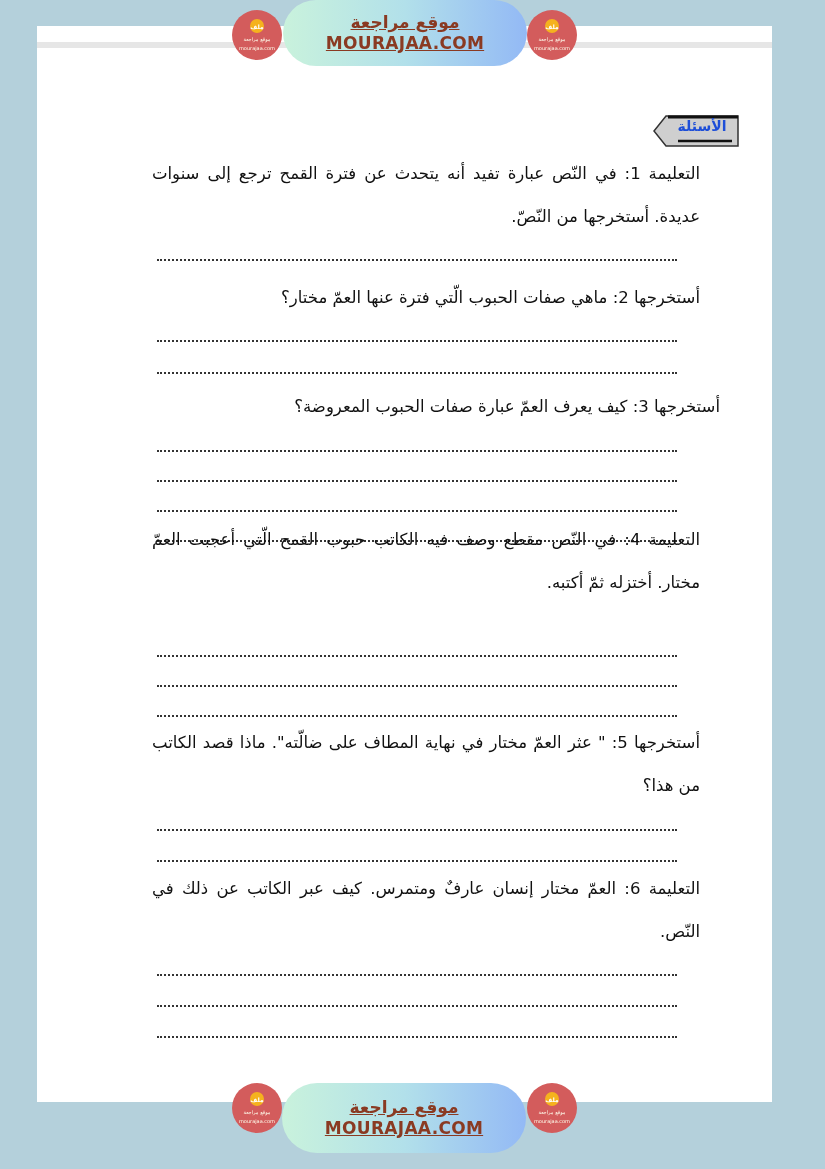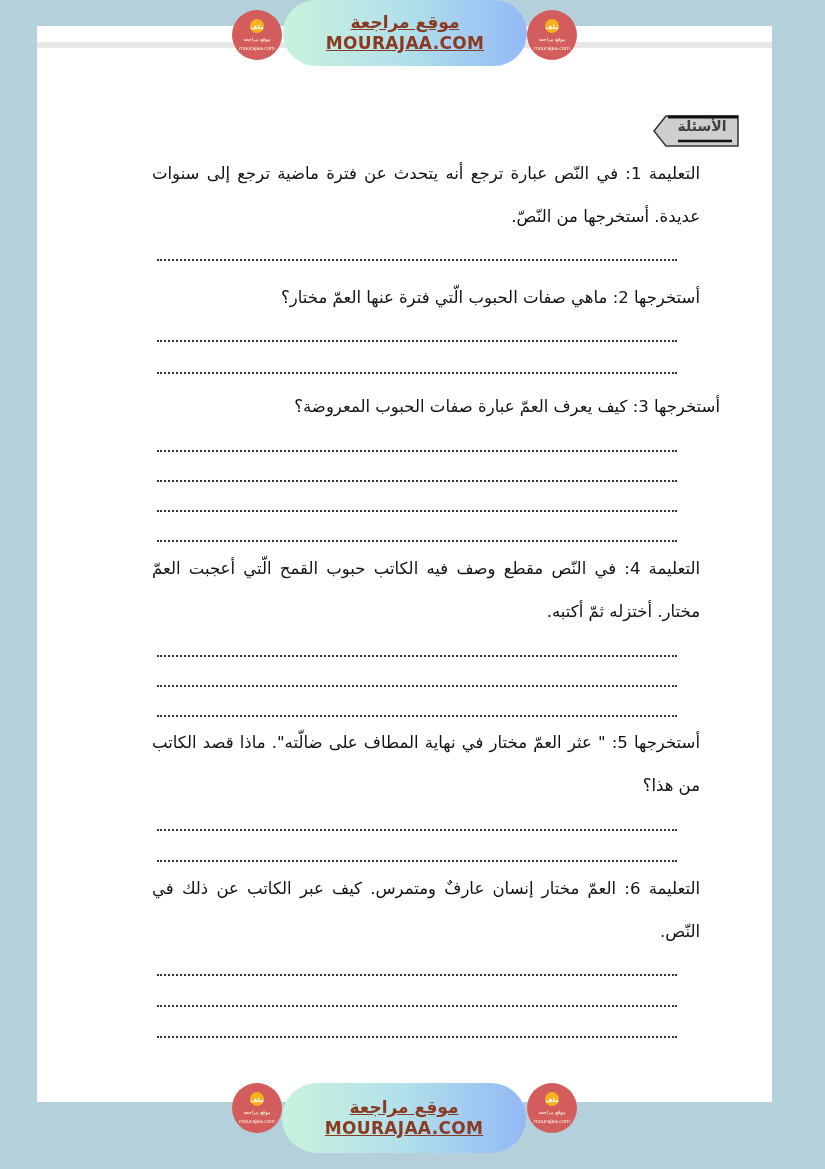--- a/index.html
+++ b/index.html
@@ -55,21 +55,21 @@
     .b-br { left: 527px; top: 1083px; }
 
     
     .tag {
       position: absolute; left: 652px; top: 112px; width: 88px; height: 38px;
       z-index: 2;
     }
     .tag svg { position: absolute; left: 0; top: 0; }
     .tag-label {
       position: absolute; left: 22px; top: 6px; width: 56px; text-align: center;
-      font-family: "DejaVu Sans", sans-serif; font-weight: bold; font-size: 14px; color: #404040;
+      font-family: "DejaVu Sans", sans-serif; font-weight: bold; font-size: 14px; color: #1d4ed8;
       direction: rtl;
     }
 
     
     .q {
       position: absolute; right: 125px; width: 548px;
       direction: rtl; text-align: justify; text-align-last: right;
       font-family: "DejaVu Sans", sans-serif; font-size: 16.5px; color: #111;
       line-height: 43px;
     }
@@ -105,41 +105,41 @@
   <svg width="88" height="38" viewBox="0 0 88 38">
     <polygon points="14,4 86,4 86,34 14,34 2,19" fill="#cfcfcf" stroke="#333" stroke-width="1.5"></polygon>
     <line x1="16" y1="5" x2="86" y2="5" stroke="#111" stroke-width="3"></line>
     <line x1="26" y1="29" x2="80" y2="29" stroke="#111" stroke-width="2.5"></line>
   </svg>
   <div class="tag-label">الأسئلة</div>
 </div>
 
 <div class="q" style="top:152px;">
   <span class="lbl">التعليمة 1:</span>
-  <span>في النّص عبارة ترجع أنه يتحدث عن فترة ماضية ترجع إلى سنوات عديدة. أستخرجها من النّصّ.</span>
+  <span>في النّص عبارة تفيد أنه يتحدث عن فترة القمح ترجع إلى سنوات عديدة. أستخرجها من النّصّ.</span>
 </div>
 <div class="dots" style="top:259px;"></div>
 
 <div class="q" style="top:276px;">
   <span class="lbl">أستخرجها 2:</span>
   <span>ماهي صفات الحبوب الّتي فترة عنها العمّ مختار؟</span>
 </div>
 <div class="dots" style="top:340px;"></div>
 <div class="dots" style="top:372px;"></div>
 
 <div class="q" style="top:385px; right:105px; width:570px;">
   <span class="lbl">أستخرجها 3:</span>
   <span>كيف يعرف العمّ عبارة صفات الحبوب المعروضة؟</span>
 </div>
 <div class="dots" style="top:450px;"></div>
 <div class="dots" style="top:480px;"></div>
 <div class="dots" style="top:510px;"></div>
 <div class="dots" style="top:540px;"></div>
 
-<div class="q" style="top:547px;margin-left:31px;">
+<div class="q" style="top:518px;margin-left:31px;">
   <span class="lbl">التعليمة 4:</span>
   <span>في النّص مقطع وصف فيه الكاتب حبوب القمح الّتي أعجبت العمّ مختار. أختزله ثمّ أكتبه.</span>
 </div>
 <div class="dots" style="top:655px;"></div>
 <div class="dots" style="top:685px;"></div>
 <div class="dots" style="top:715px;"></div>
 
 <div class="q" style="top:721px;">
   <span class="lbl">أستخرجها 5:</span>
   <span>" عثر العمّ مختار في نهاية المطاف على ضالّته". ماذا قصد الكاتب من هذا؟</span>

